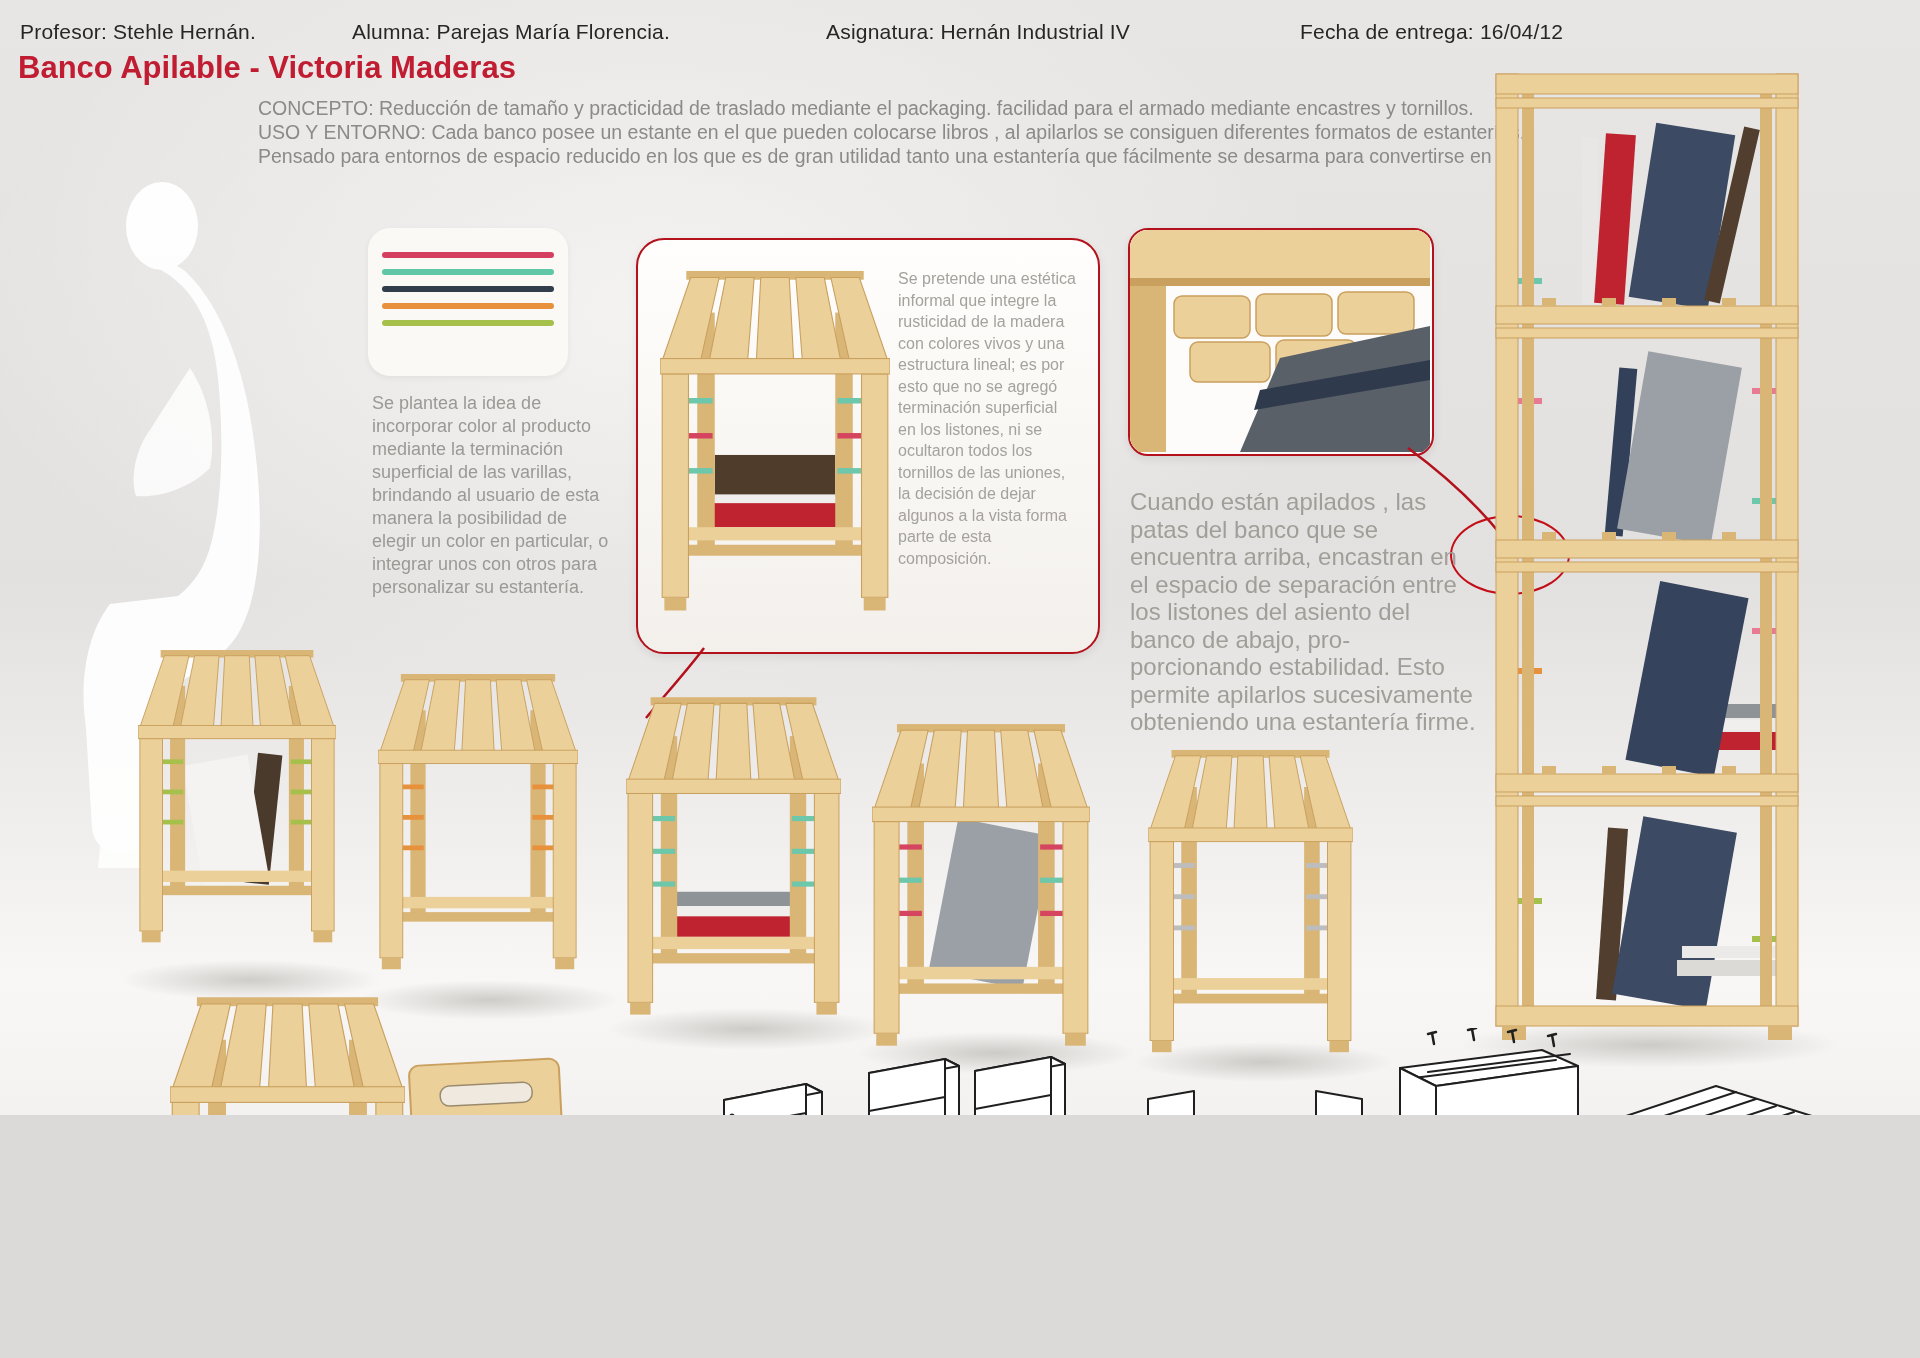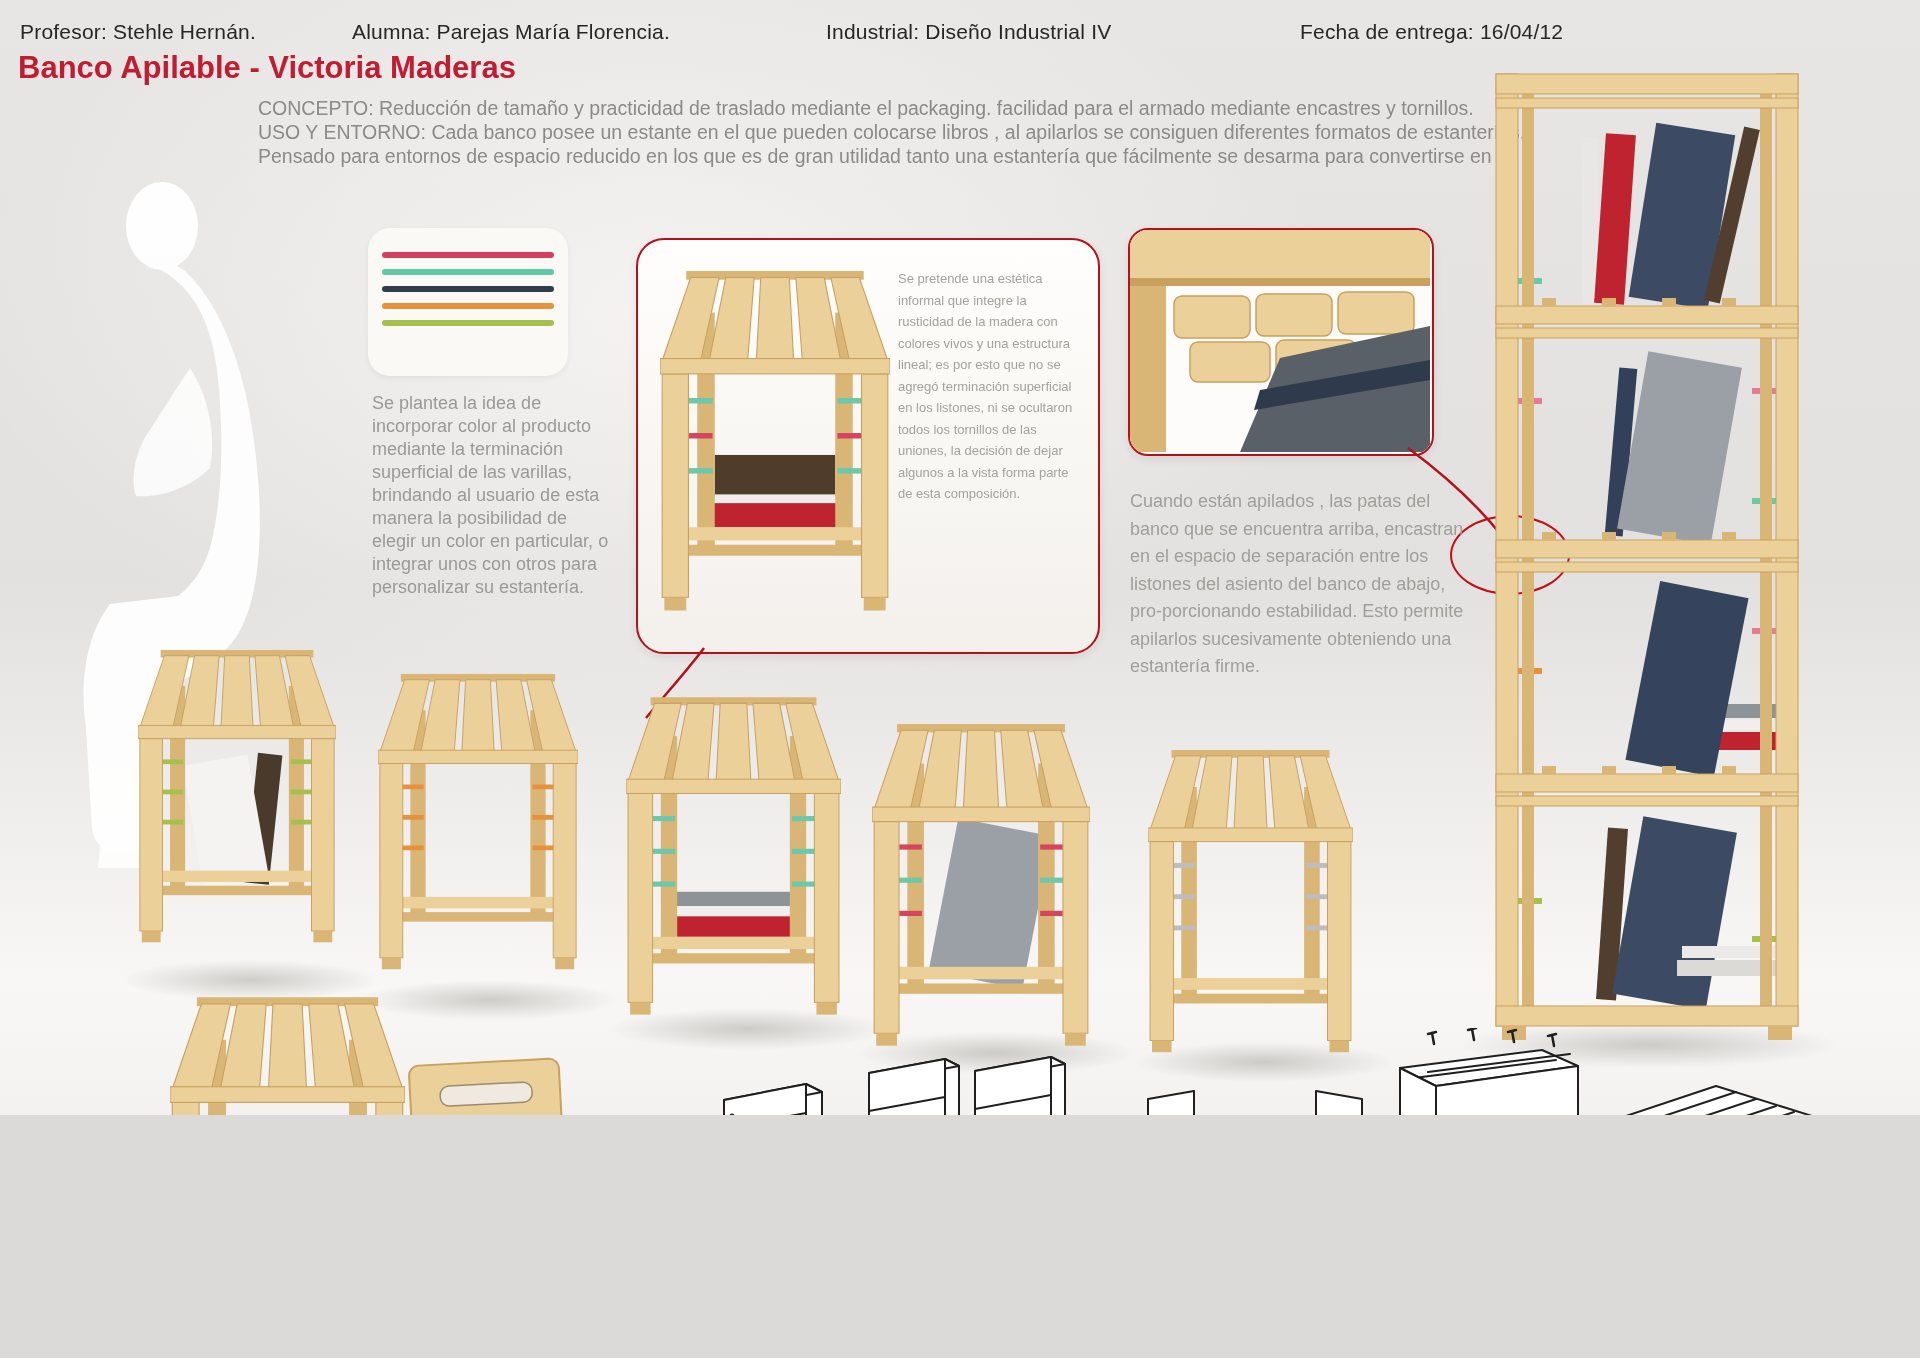--- a/index.html
+++ b/index.html
@@ -13,29 +13,29 @@
   }
   .abs{position:absolute;}
   
   .hdr{top:20px;font-size:21px;color:#272624;letter-spacing:0.2px;white-space:nowrap;}
   .title{left:18px;top:50px;font-size:31px;font-weight:600;color:var(--accent,#c01d33);white-space:nowrap;}
   
   .concept{left:258px;top:96px;font-size:19.5px;line-height:24px;color:#8b8a88;}
   .concept div{white-space:nowrap;}
   .note{color:#9b9995;}
   .color-note{left:372px;top:392px;width:238px;font-size:18px;line-height:23px;}
-  .stacking-note{left:1130px;top:488px;width:352px;font-size:18px;line-height:27.5px;color:#a19e9a;}
+  .stacking-note{left:1130px;top:488px;width:352px;font-size:24px;line-height:27.5px;color:#a19e9a;}
   
   .swatch-box{left:368px;top:228px;width:200px;height:148px;background:#fbf9f6;border-radius:22px;
     box-shadow:0 2px 6px rgba(0,0,0,0.06);padding:14px 0;box-sizing:border-box;}
   .swatch-line{height:6px;margin:10px 14px 11px 14px;border-radius:3px;}
   
   .callout-main{left:636px;top:238px;width:460px;height:412px;background:linear-gradient(180deg,#fffefc,#f3f0ec);
     border:2.5px solid var(--callout-red,#b3121c);border-radius:28px;box-shadow:0 3px 10px rgba(0,0,0,0.08);}
-  .aesthetic-note{left:898px;top:268px;width:178px;font-size:13px;line-height:21.5px;color:#a5a29e;}
+  .aesthetic-note{left:898px;top:268px;width:178px;font-size:16px;line-height:21.5px;color:#a5a29e;}
   .detail-callout{left:1128px;top:228px;width:302px;height:224px;background:#fdfcfa;overflow:hidden;
     border:2.5px solid var(--callout-red,#b3121c);border-radius:20px;box-shadow:0 3px 10px rgba(0,0,0,0.08);}
   .ann-ellipse{left:1450px;top:515px;width:116px;height:76px;border:2.5px solid #c30d17;border-radius:50%;}
   
   .step-label{font-size:36px;font-weight:500;color:var(--label-red,#c8202d);white-space:nowrap;}
   
   .shadow{background:radial-gradient(closest-side,rgba(60,55,48,0.22),rgba(60,55,48,0));border-radius:50%;}
   svg{display:block;}
   .lineart{stroke:#1f1f1f;stroke-width:2;fill:#ffffff;stroke-linejoin:round;stroke-linecap:round;}
   .lineart .ln{fill:none;}
@@ -70,21 +70,21 @@
           <polygon points="124,8 150,8 165,84 130,84"></polygon>
           <polygon points="156,8 182,8 208,84 173,84"></polygon>
         </g>
         <rect x="0" y="82" width="210" height="14" fill="var(--wood)" stroke="var(--wood-edge)" stroke-width="1"></rect>
       </symbol>
     </defs>
   </svg>
 
   <div class="abs hdr" style="left:20px">Profesor: Stehle  Hernán.</div>
   <div class="abs hdr" style="left:352px">Alumna: Parejas María Florencia.</div>
-  <div class="abs hdr" style="left:826px">Industrial: Diseño Industrial IV</div>
+  <div class="abs hdr" style="left:826px">Asignatura: Hernán Industrial IV</div>
   <div class="abs hdr" style="left:1300px">Fecha de entrega: 16/04/12</div>
 
   <div class="abs title">Banco Apilable - Victoria Maderas</div>
 
   <div class="abs concept">
     <div>CONCEPTO:  Reducción de tamaño y practicidad de traslado mediante el packaging. facilidad para el armado mediante encastres y tornillos.</div>
     <div>USO Y ENTORNO: Cada banco posee un estante en el que pueden colocarse libros , al apilarlos se consiguen diferentes formatos de estanterías.</div>
     <div>Pensado para entornos de espacio reducido en los que es de gran utilidad tanto una estantería que fácilmente se desarma para convertirse en</div>
   </div>
 

